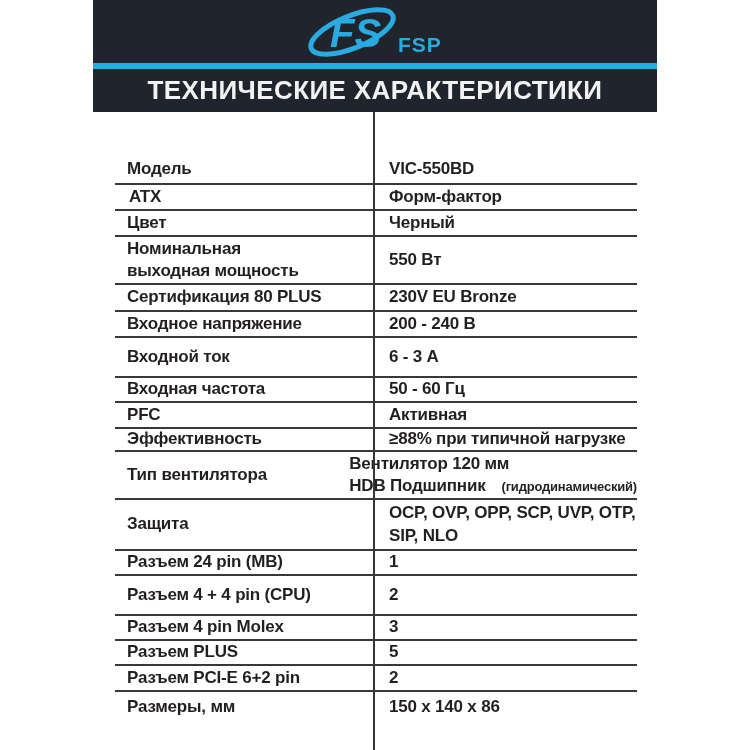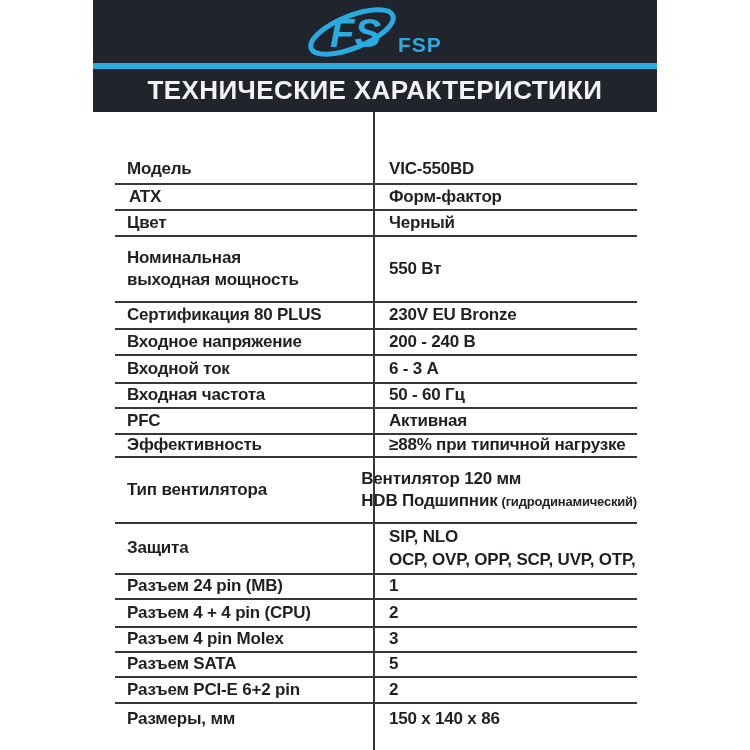--- a/index.html
+++ b/index.html
@@ -17,24 +17,24 @@
   .spec-table{position:absolute;left:115px;top:112px;width:522px;height:638px;
               color:#231f20;font-weight:bold;font-size:17px;letter-spacing:-0.2px;}
   .vline{position:absolute;left:258px;top:0;width:2px;height:638px;background:#33373c;}
   .row{display:flex;box-sizing:border-box;border-bottom:2px solid #3a3836;}
   .row.noborder{border-bottom:none;}
   .cell{display:flex;flex-direction:column;justify-content:center;line-height:1.3;}
   .cell.label{width:260px;padding-left:12px;box-sizing:border-box;}
   .cell.value{flex:1;padding-left:14px;box-sizing:border-box;}
   .cell span{display:inline-block;white-space:nowrap;}
   .cell .block{display:block;white-space:nowrap;}
-  .small-note{font-size:13px;margin-left:4px;text-align:right;}
+  .small-note{font-size:13px;margin-left:16px;text-align:right;}
 
   .h43{height:43px}.h30{height:30px}.h27{height:27px}.h26{height:26px}
-  .h25{height:25px}.h24{height:28px}.h29{height:23px}.h48{height:66px}.h51{height:51px}
+  .h25{height:25px}.h24{height:40px}.h29{height:23px}.h48{height:48px}.h51{height:51px}
 </style>
 </head>
 <body>
 
 <div class="page">
 
   <div class="header">
     <div class="logo-area">
       <svg width="150" height="56" viewBox="0 0 150 56">
         <g transform="rotate(-22 52 28)">
@@ -154,22 +154,22 @@
         <span class="block">Вентилятор 120 мм</span>
         <span class="block"><span>HDB Подшипник</span><span class="small-note">(гидродинамический)</span></span>
       </div>
     </div>
 
     <div class="row h51">
       <div class="cell label">
           <span>Защита</span>
         </div>
       <div class="cell value">
+        <span class="block">OCP, OVP, OPP, SCP, UVP, OTP,</span>
         <span class="block">SIP, NLO</span>
-        <span class="block">OCP, OVP, OPP, SCP, UVP, OTP,</span>
       </div>
     </div>
 
     <div class="row h25">
       <div class="cell label">
           <span>Разъем 24 pin (MB)</span>
         </div>
       <div class="cell value">
           <span>1</span>
         </div>
@@ -188,21 +188,21 @@
       <div class="cell label">
           <span>Разъем 4 pin Molex</span>
         </div>
       <div class="cell value">
           <span>3</span>
         </div>
     </div>
 
     <div class="row h25">
       <div class="cell label">
-          <span>Разъем SATA</span>
+          <span>Разъем PLUS</span>
         </div>
       <div class="cell value">
           <span>5</span>
         </div>
     </div>
 
     <div class="row h26">
       <div class="cell label">
           <span>Разъем PCI-E 6+2 pin</span>
         </div>

